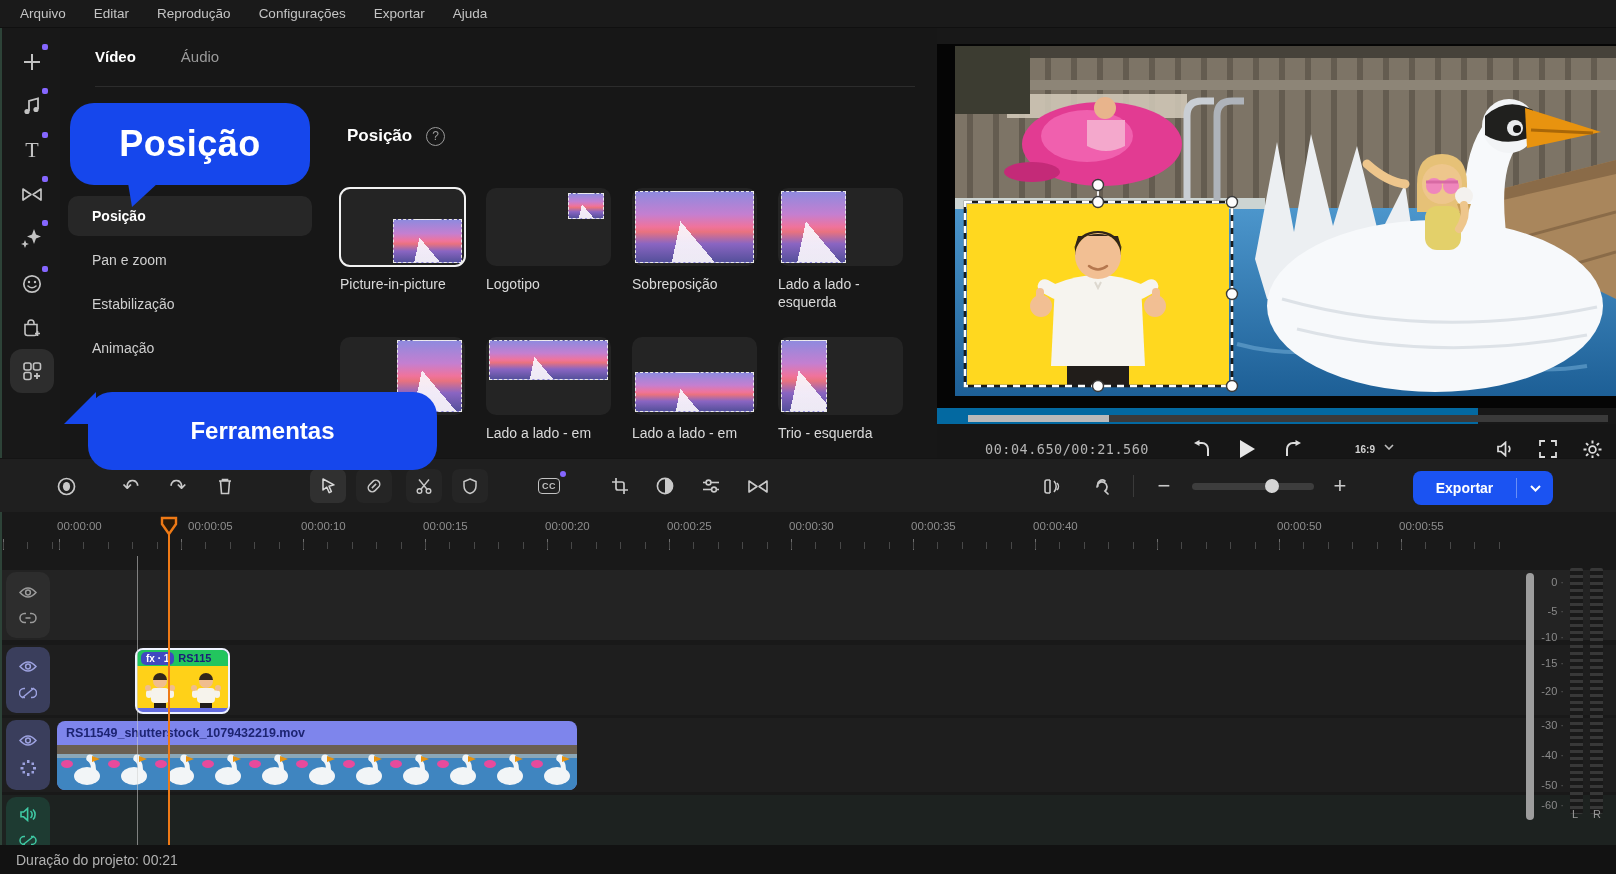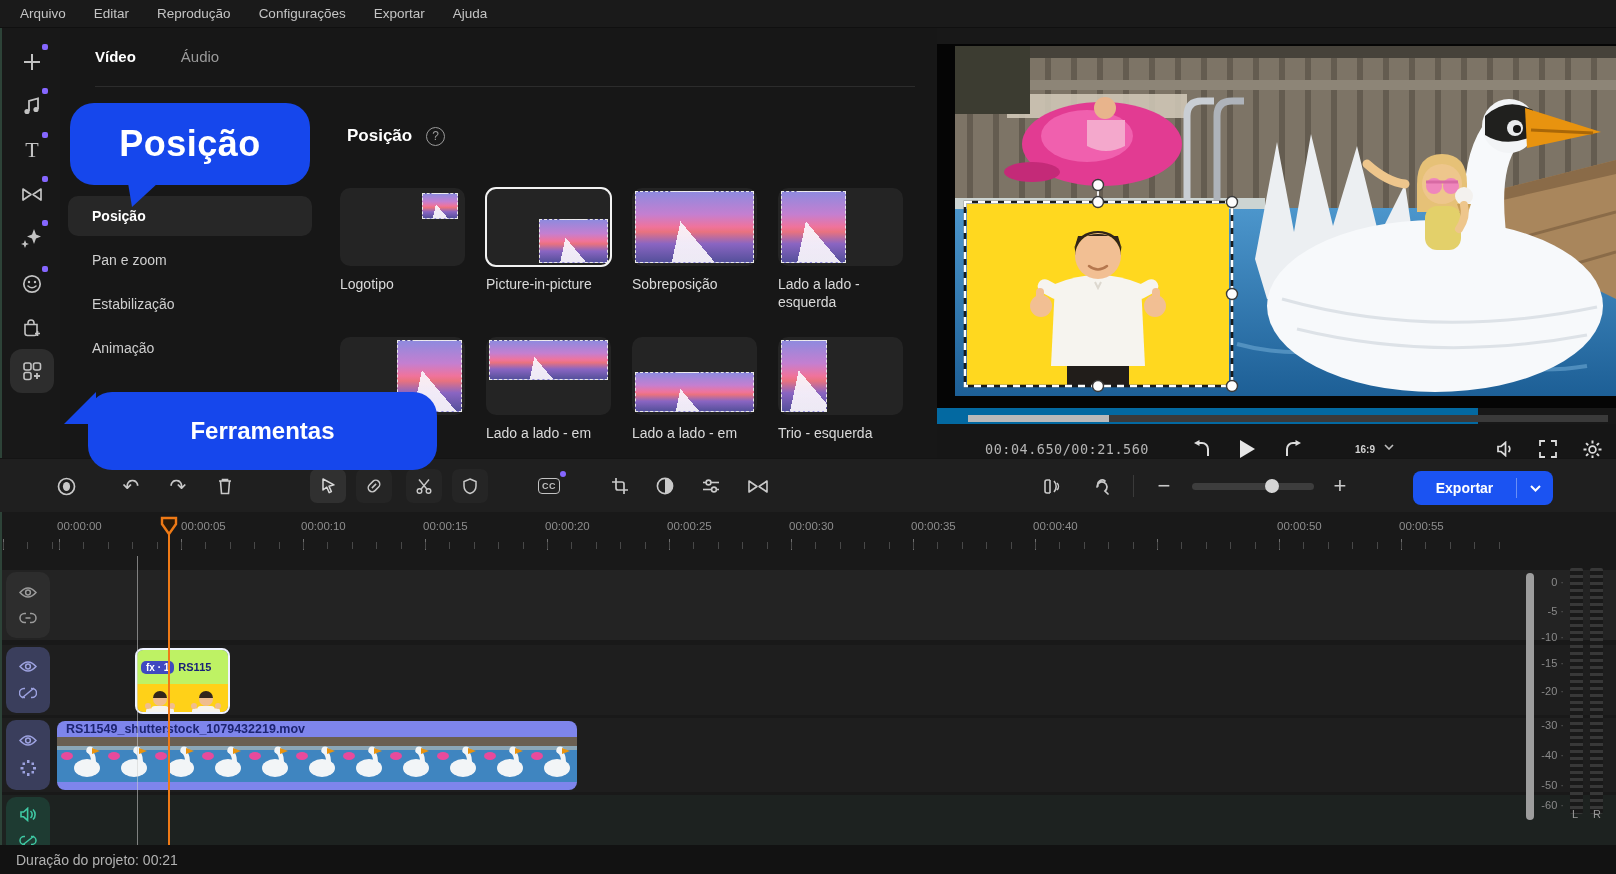--- a/index.html
+++ b/index.html
@@ -96,26 +96,26 @@
   .ticks-major{position:absolute;left:0;top:27px;width:1520px;height:11px;
       background:repeating-linear-gradient(to right,#6e6e6e 0 1px,transparent 1px 122px);background-position:57px 0}
   .lane{position:absolute;left:0;width:1616px}
   .thead{position:absolute;left:4px;width:44px;border-radius:10px;display:flex;flex-direction:column;
          align-items:center;justify-content:center;gap:13px}
   .guide-white{position:absolute;left:135px;top:44px;width:1px;height:289px;background:#cfcfcf;opacity:.55;z-index:40}
   .playhead-line{position:absolute;left:166px;top:22px;width:2px;height:311px;background:#ef7a16;z-index:45}
   .playhead-tri{position:absolute;left:158px;top:4px;z-index:46}
   .clip{position:absolute;border-radius:8px;overflow:hidden}
   .clip-fx{left:133px;top:136px;width:95px;height:66px;border:2px solid #eef2ff;background:#646ce0;z-index:20}
-  .clip-fx-head{height:34px;display:flex;align-items:center;gap:4px;padding:0 4px;background:#bef264}
+  .clip-fx-head{height:16px;display:flex;align-items:center;gap:4px;padding:0 4px;background:#22c55e}
   .fx-pill{background:#4049c0;color:#fff;font-size:10px;font-weight:bold;border-radius:5px;padding:1px 5px;white-space:nowrap}
   .fx-label{color:#1a2178;font-size:11px;font-weight:bold;white-space:nowrap;overflow:hidden;width:38px}
   .clip-body{display:flex;overflow:hidden}
   .clip-main{left:55px;top:209px;width:520px;height:69px;background:#7e85ec;z-index:15}
-  .clip-main-head{height:16px;display:flex;align-items:center;padding-left:9px;color:#1d2472;font-size:12.5px;font-weight:bold;
+  .clip-main-head{height:24px;display:flex;align-items:center;padding-left:9px;color:#1d2472;font-size:12.5px;font-weight:bold;
                   white-space:nowrap;overflow:hidden}
   .scrollbar-v{position:absolute;left:1524px;top:61px;width:8px;height:247px;background:#9d9d9d;border-radius:4px;z-index:25}
   .led{position:absolute;top:56px;width:13px;height:246px;border-radius:2px;
        background:repeating-linear-gradient(to bottom,#383838 0 3px,#191919 3px 7px)}
   .meter-label{position:absolute;width:34px;text-align:right;font-size:11px;color:#8a8a8a}
   .meter-label:after{content:" ·";color:#5c5c5c}
   .chan{position:absolute;top:296px;font-size:11px;color:#9a9a9a}
 
   
   .statusbar{position:absolute;left:0;top:845px;width:1616px;height:29px;background:#121212;
@@ -207,30 +207,30 @@
         <div class="tm-item">Animação</div>
       </div>
 
     <div class="section-head">
       <span class="section-title">Posição</span>
       <span class="help">?</span>
     </div>
 
     <div class="prow" style="top:160px">
         <div class="preset">
+          <div class="pthumb sel">
+            <div class="pimg lay-pip"></div>
+          </div>
+          <div class="plabel">Picture-in-picture</div>
+        </div>
+        <div class="preset">
           <div class="pthumb">
             <div class="pimg lay-logo"></div>
           </div>
           <div class="plabel">Logotipo</div>
-        </div>
-        <div class="preset">
-          <div class="pthumb sel">
-            <div class="pimg lay-pip"></div>
-          </div>
-          <div class="plabel">Picture-in-picture</div>
         </div>
         <div class="preset">
           <div class="pthumb">
             <div class="pimg lay-overlay"></div>
           </div>
           <div class="plabel">Sobreposição</div>
         </div>
         <div class="preset">
           <div class="pthumb">
             <div class="pimg lay-side-left"></div>
@@ -542,21 +542,21 @@
         <svg width="11" height="7" viewBox="0 0 11 7">
             <path d="M1,1 L5.5,5.5 L10,1" stroke="#fff" stroke-width="2" fill="none"></path>
           </svg>
       </span>
     </div>
   </div>
 
   <div class="timeline">
     <div id="ruler">
         <span class="ruler-label" style="left: 55px;">00:00:00</span>
-        <span class="ruler-label" style="left: 170px; padding-left: 9px;">00:00:05</span>
+        <span class="ruler-label" style="left: 177px; padding-left: 9px;">00:00:05</span>
         <span class="ruler-label" style="left: 299px;">00:00:10</span>
         <span class="ruler-label" style="left: 421px;">00:00:15</span>
         <span class="ruler-label" style="left: 543px;">00:00:20</span>
         <span class="ruler-label" style="left: 665px;">00:00:25</span>
         <span class="ruler-label" style="left: 787px;">00:00:30</span>
         <span class="ruler-label" style="left: 909px;">00:00:35</span>
         <span class="ruler-label" style="left: 1031px;">00:00:40</span>
         <span class="ruler-label" style="left: 1153px; margin-top: 48px;">00:00:45</span>
         <span class="ruler-label" style="left: 1275px;">00:00:50</span>
         <span class="ruler-label" style="left: 1397px;">00:00:55</span>

